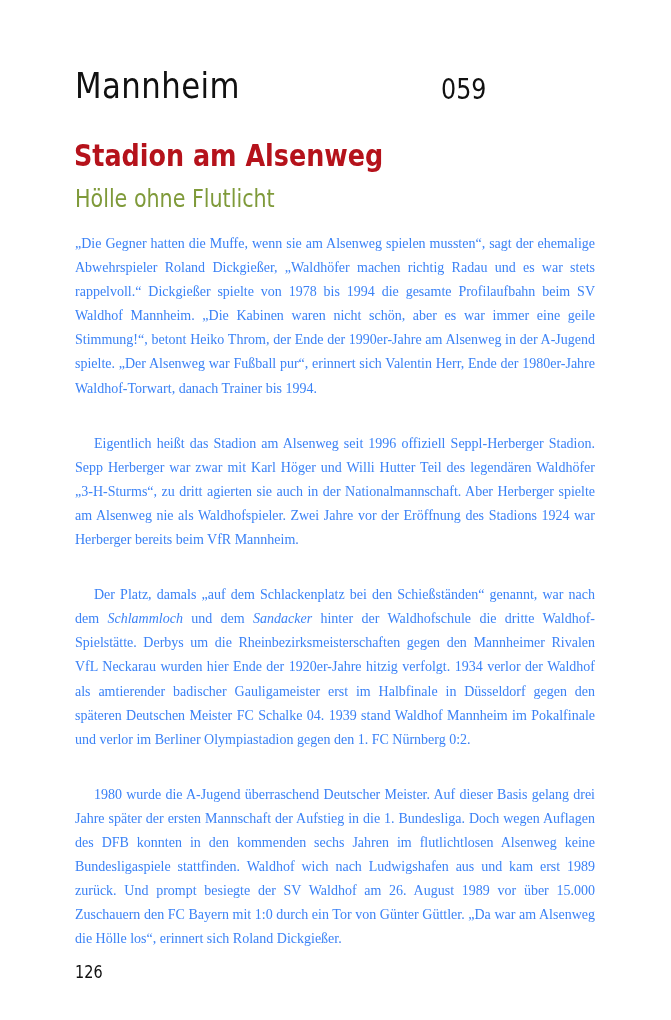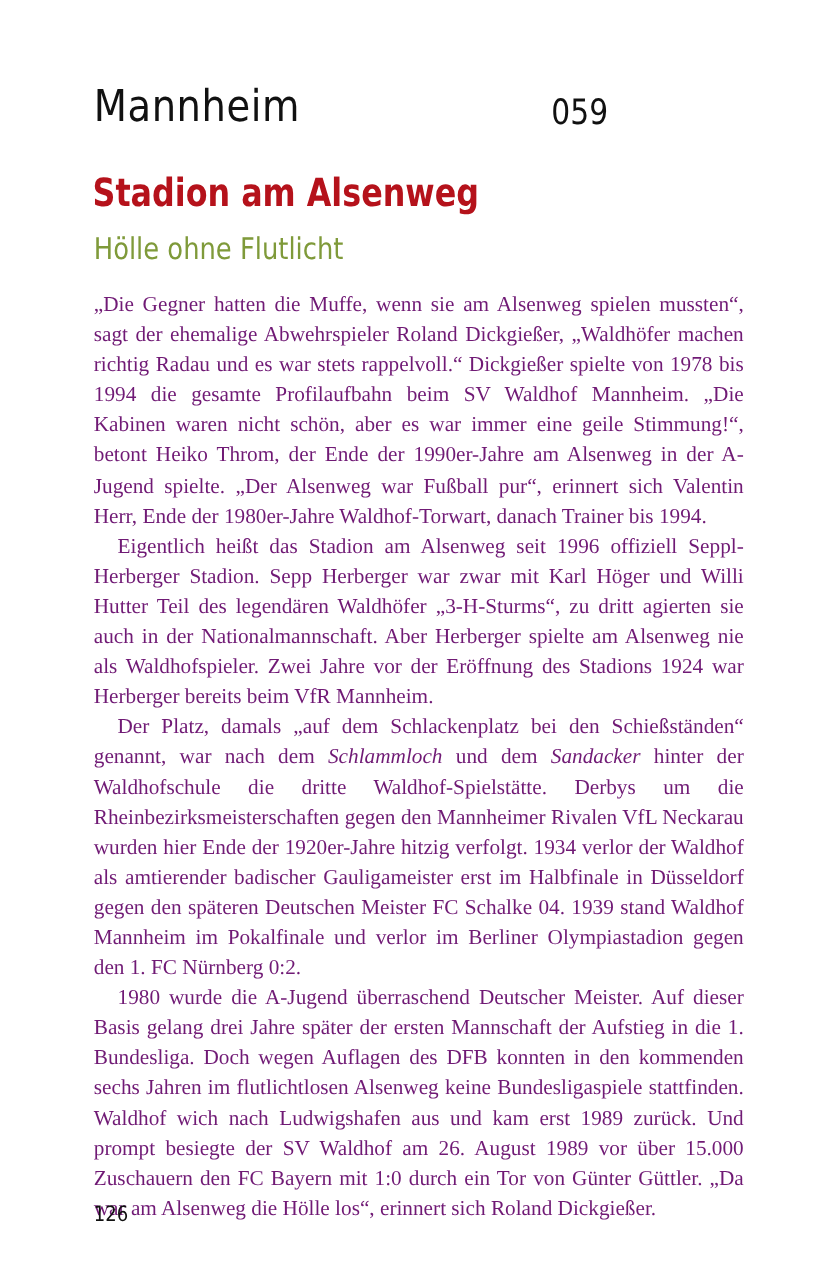--- a/index.html
+++ b/index.html
@@ -20,25 +20,25 @@
       font-family: "DejaVu Sans", sans-serif; font-weight: bold; font-size: 31px; color: #b5121b;
       transform: scaleX(0.82); transform-origin: left top; white-space: nowrap;
     }
     .subtitle {
       position: absolute; left: 75px; top: 185px;
       font-family: "DejaVu Sans", sans-serif; font-size: 24px; color: #7f9a3a;
       transform: scaleX(0.86); transform-origin: left top; white-space: nowrap;
     }
     .body-text {
       position: absolute; left: 75px; top: 232px; width: 520px;
-      font-family: "Liberation Serif", "DejaVu Serif", serif; font-size: 17px; line-height: 24.1px;
-      color: #701a75; text-align: justify; hyphens: manual;
+      font-family: "Liberation Serif", "DejaVu Serif", serif; font-size: 14px; line-height: 24.1px;
+      color: #3b82f6; text-align: justify; hyphens: manual;
     }
     .body-text p { margin: 0; text-indent: 0; }
-    .body-text p + p { text-indent: 19px; }
+    .body-text p + p { text-indent: 19px; margin-top: 31px; }
     .body-text em { }
     .folio {
       position: absolute; left: 75px; top: 962px;
       font-family: "DejaVu Sans", sans-serif; font-size: 17px; color: #111;
       transform: scaleX(0.85); transform-origin: left top;
     }
   </style>
 </head>
 <body>
 

